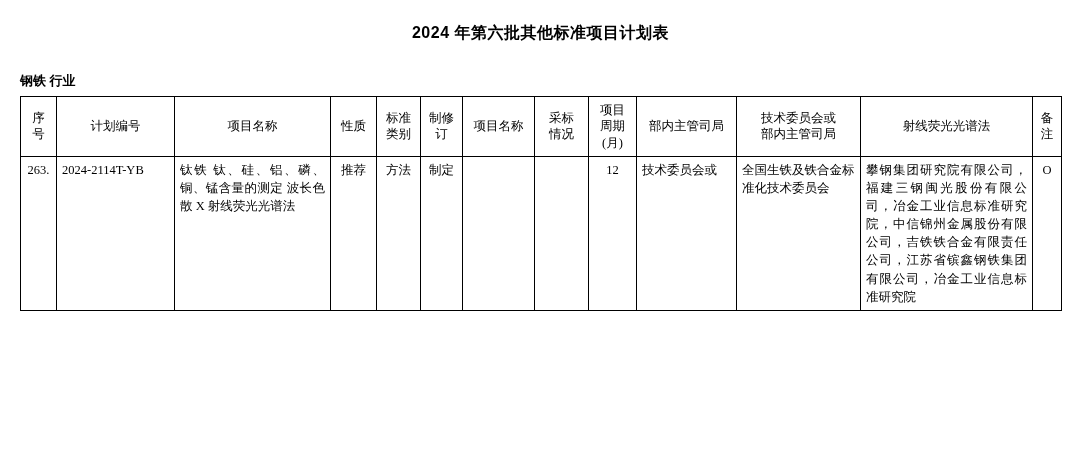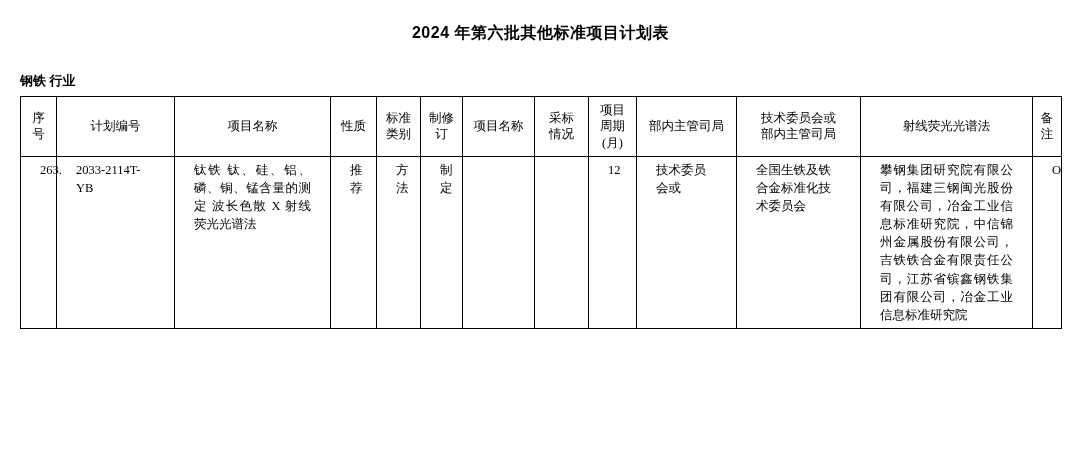--- a/index.html
+++ b/index.html
@@ -40,21 +40,21 @@
     border-collapse: collapse;
     margin-left: 20px;
     margin-top: 6px;
     width: 1041px;
     table-layout: fixed;
   }
   table.plan-table th,
   table.plan-table td {
     border: 1px solid #000000;
     vertical-align: top;
-    padding: 4px 19px;
+    padding: 4px 5px;
     font-size: 12.5px;
     line-height: 1.45;
   }
   table.plan-table thead th {
     text-align: center;
     vertical-align: middle;
     font-weight: normal;
     padding: 5px 3px;
     font-size: 12.5px;
     line-height: 1.3;
@@ -141,21 +141,21 @@
         <th class="center">射线荧光光谱法</th>
         <th class="center">
           <div>备</div>
           <div>注</div>
         </th>
       </tr>
     </thead>
     <tbody>
       <tr>
         <td class="center row-cell-tall">263.</td>
-        <td>2033-2114T-YB</td>
+        <td>2024-2114T-YB</td>
         <td class="justify">钛铁 钛、硅、铝、磷、铜、锰含量的测定 波长色散 X 射线荧光光谱法</td>
         <td class="center">推荐</td>
         <td class="center">方法</td>
         <td class="center">制定</td>
         <td class="center"></td>
         <td class="center"></td>
         <td class="center">12</td>
         <td>技术委员会或</td>
         <td>全国生铁及铁合金标准化技术委员会</td>
         <td class="justify">攀钢集团研究院有限公司，福建三钢闽光股份有限公司，冶金工业信息标准研究院，中信锦州金属股份有限公司，吉铁铁合金有限责任公司，江苏省镔鑫钢铁集团有限公司，冶金工业信息标准研究院</td>

